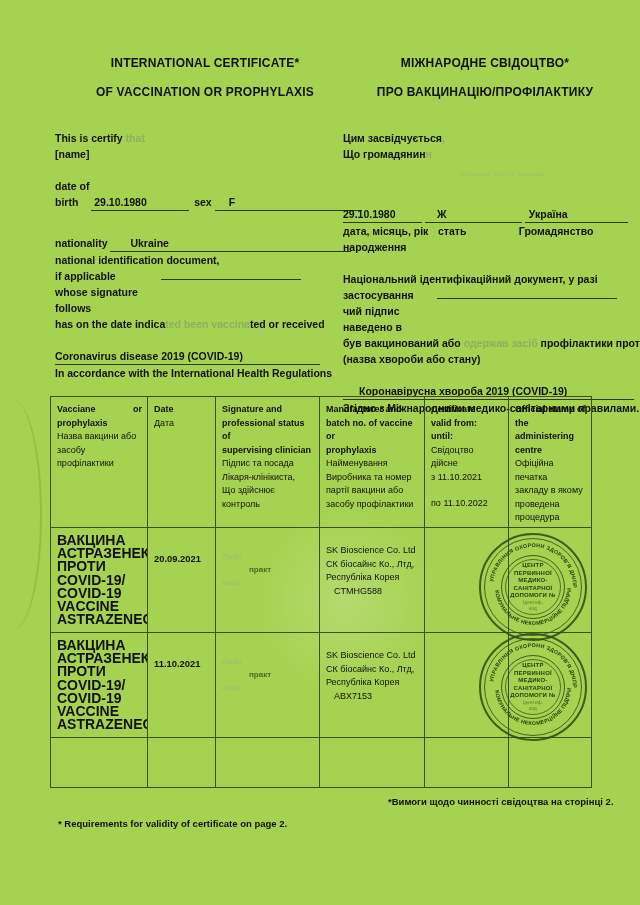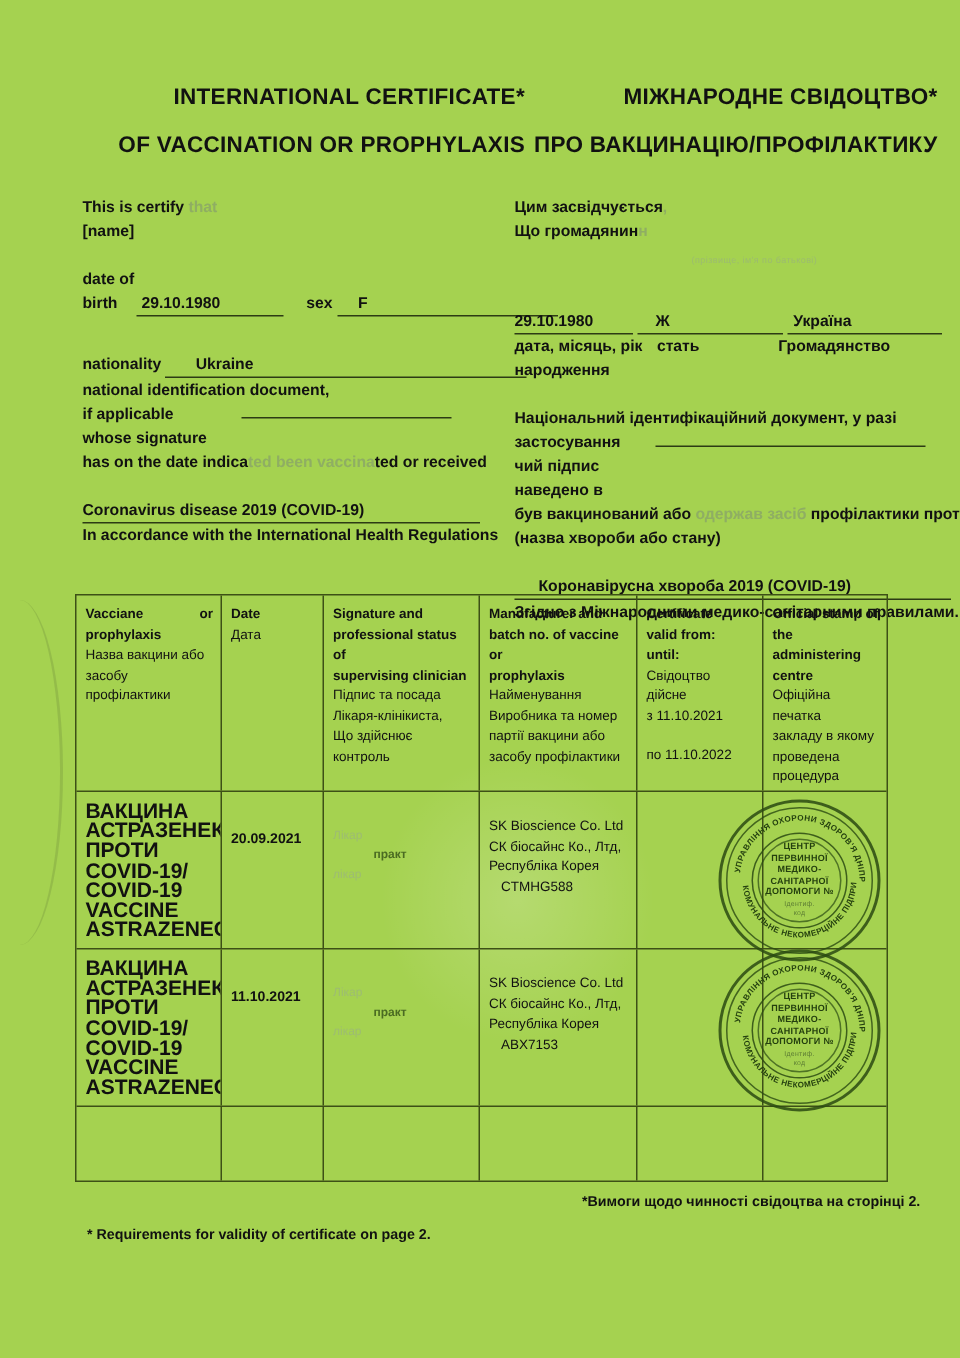--- a/index.html
+++ b/index.html
@@ -21,21 +21,21 @@
     pointer-events:none;
   }
   .artifact-fold{
     position:absolute;left:250px;top:500px;width:190px;height:200px;
     background:radial-gradient(ellipse at 50% 50%, rgba(255,255,255,.18), rgba(255,255,255,0) 68%);
     pointer-events:none;
   }
 
   
   .titles{position:absolute;top:56px;left:0;width:640px;}
-  .title-col{position:absolute;text-align:right;font-weight:bold;font-size:15px;letter-spacing:.2px;}
+  .title-col{position:absolute;text-align:center;font-weight:bold;font-size:12px;letter-spacing:.2px;}
   .title-en{left:60px;width:290px;}
   .title-uk{left:345px;width:280px;}
   .title-col .l2{margin-top:15px;}
 
   
   .col-en{position:absolute;left:55px;top:130px;width:285px;font-size:10.5px;line-height:16px;font-weight:bold;}
   .col-uk{position:absolute;left:343px;top:130px;width:290px;font-size:10.5px;line-height:16px;font-weight:bold;}
   .faded{color:#8fae63;font-weight:bold;}
   .faint{color:#9cbb70;font-weight:normal;font-size:6px;letter-spacing:.3px;}
   .rule{display:inline-block;border-bottom:1.3px solid #2d3b14;vertical-align:baseline;}
@@ -129,35 +129,36 @@
     <div class="line">
       <span>This is certify</span>
       <span class="faded">that</span>
     </div>
     <div class="line">[name]</div>
     <div class="spacer"></div>
     <div class="line">date of</div>
     <div class="line">
       <span>birth</span>
       <span class="u-val" style="margin-left:10px;width:92px;text-align:left;">29.10.1980</span>
-      <span style="margin-left:12px;">sex</span>
+      <span style="margin-left:2px;">sex</span>
       <span class="u-val" style="width:130px;text-align:left;padding-left:14px;">F</span>
     </div>
     <div class="spacer"></div>
     <div class="spacer-sm"></div>
     <div class="line">
       <span>nationality</span>
       <span class="u-val" style="width:218px;text-align:left;padding-left:20px;">Ukraine</span>
     </div>
     <div class="line">national identification document,</div>
     <div class="line">
       <span>if applicable</span>
       <span class="rule" style="width:140px;margin-left:42px;"></span>
     </div>
     <div class="line">whose signature</div>
+    <div class="line">follows</div>
     <div class="line">
       <span>has on the date indica</span><span class="faded">ted been vaccina</span><span>ted or received</span>
     </div>
     <div class="spacer"></div>
     <div class="line">
       <span class="u-val" style="width:262px;text-align:left;padding-left:0;">Coronavirus disease 2019 (COVID-19)</span>
     </div>
     <div class="line">In accordance with the International Health Regulations</div>
   </div>
 

